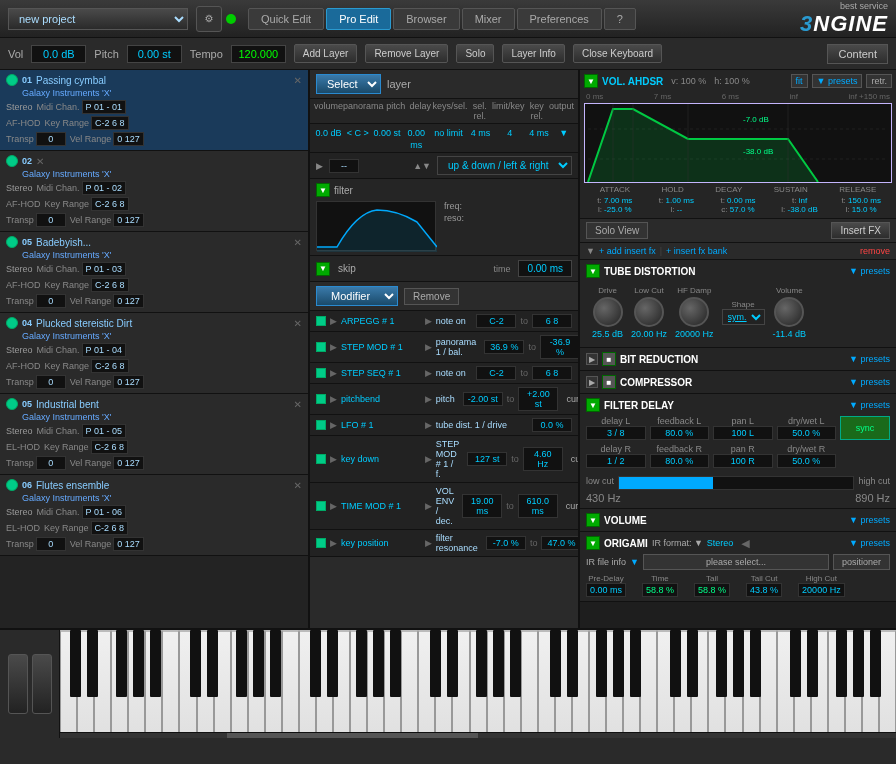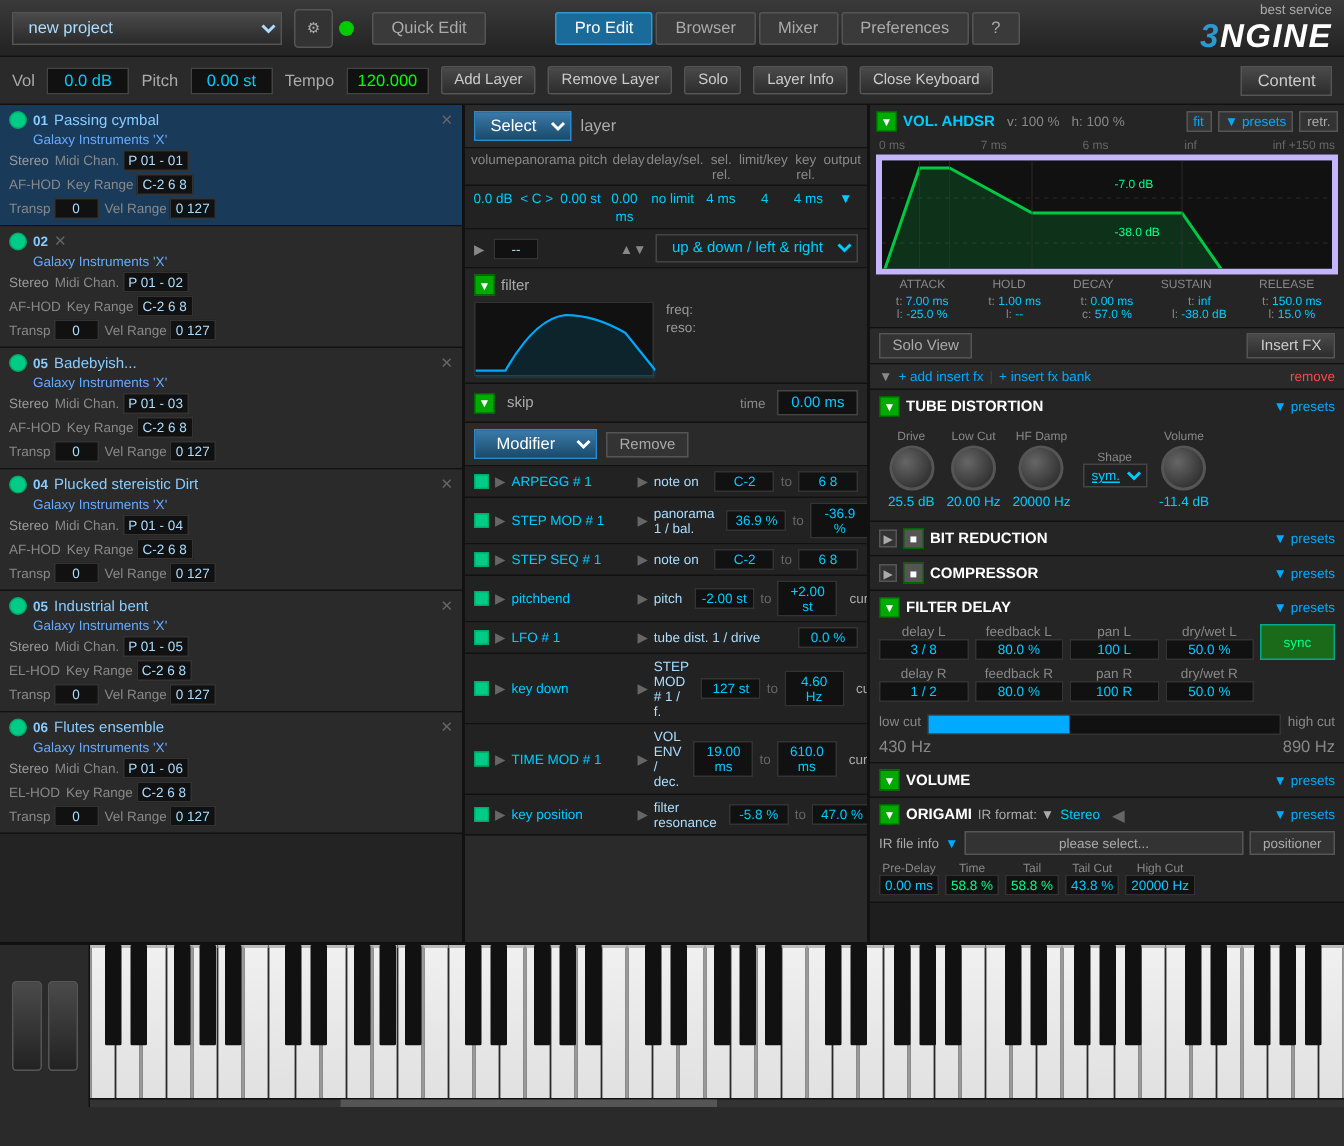--- a/index.html
+++ b/index.html
@@ -52,21 +52,20 @@
       border: 1px solid #555;
       color: #aaa;
       cursor: pointer;
       font-size: 11px;
       border-radius: 2px;
     }
     .nav-tab.active {
       background: #1a6a9a;
       color: #fff;
       border-color: #2a9ad0;
-      margin-left: 44px;
     }
     .engine-logo {
       margin-left: auto;
       text-align: right;
     }
     .engine-logo .best-service {
       font-size: 9px;
       color: #aaa;
       display: block;
     }
@@ -357,21 +356,21 @@
       display: flex;
       align-items: center;
       gap: 4px;
       margin-bottom: 4px;
     }
     .adsr-title { color: #0cf; font-size: 10px; font-weight: bold; }
     .adsr-graph {
       width: 100%;
       height: 80px;
       background: #111;
-      border: 4px solid #c4b5fd;
+      border: 1px solid #c4b5fd;
       position: relative;
       overflow: hidden;
     }
     .adsr-t { text-align: center; min-width: 55px; }
 
     
     .solo-insert-bar {
       display: flex;
       align-items: center;
       background: #2a2a2a;
@@ -537,21 +536,21 @@
     .ir-pos-btn {
       background: #333;
       border: 1px solid #555;
       color: #aaa;
       padding: 2px 8px;
       font-size: 9px;
       cursor: pointer;
     }
     .orig-params {
       display: flex;
-      gap: 4px;
+      gap: 16px;
       font-size: 9px;
     }
     .orig-param { text-align: center; }
     .orig-label { color: #888; display: block; font-size: 8px; }
     .orig-val {
       color: #0cf;
       display: block;
       background: #111;
       border: 1px solid #333;
       padding: 1px 3px;
@@ -945,21 +944,21 @@
         <option>Select</option>
       </select>
       <span class="layer-text">layer</span>
     </div>
 
     <div style="display:flex;background:#252525;border-bottom:1px solid #111;padding:2px 4px;">
       <div style="flex:1;text-align:center;font-size:9px;color:#888;">volume</div>
       <div style="flex:1;text-align:center;font-size:9px;color:#888;">panorama</div>
       <div style="flex:1;text-align:center;font-size:9px;color:#888;">pitch</div>
       <div style="flex:1;text-align:center;font-size:9px;color:#888;">delay</div>
-      <div style="flex:1.2;text-align:center;font-size:9px;color:#888;">delay/sel.</div>
+      <div style="flex:1.2;text-align:center;font-size:9px;color:#888;">keys/sel.</div>
       <div style="flex:1;text-align:center;font-size:9px;color:#888;">sel. rel.</div>
       <div style="flex:1;text-align:center;font-size:9px;color:#888;">limit/key</div>
       <div style="flex:1;text-align:center;font-size:9px;color:#888;">key rel.</div>
       <div style="flex:0.7;text-align:center;font-size:9px;color:#888;">output</div>
     </div>
 
     <div style="display:flex;background:#222;border-bottom:1px solid #111;padding:2px 4px;">
       <div style="flex:1;text-align:center;"><span style="color:#0cf;font-size:9px;">0.0 dB</span></div>
       <div style="flex:1;text-align:center;"><span style="color:#0cf;font-size:9px;">&lt; C &gt;</span></div>
       <div style="flex:1;text-align:center;"><span style="color:#0cf;font-size:9px;">0.00 st</span></div>
@@ -1104,21 +1103,21 @@
       <span style="color:#aaa;font-size:9px;margin-left:4px;">curve</span>
     </div>
 
     <div class="mod-row">
       <div class="mod-led active"></div>
       <span style="color:#666;font-size:9px;">▶</span>
       <span class="mod-type">key position</span>
       <span style="color:#666;font-size:9px;">▶</span>
       <span class="mod-param">filter resonance</span>
       <div style="flex:1;"></div>
-      <span class="mod-val">-5.8 %</span>
+      <span class="mod-val">-7.0 %</span>
       <span class="mod-to">to</span>
       <span class="mod-val">47.0 %</span>
       <span style="color:#aaa;font-size:9px;margin-left:4px;">curve</span>
     </div>
 
   </div>
 
   <div class="right-side">
 
     <div class="adsr-panel">

